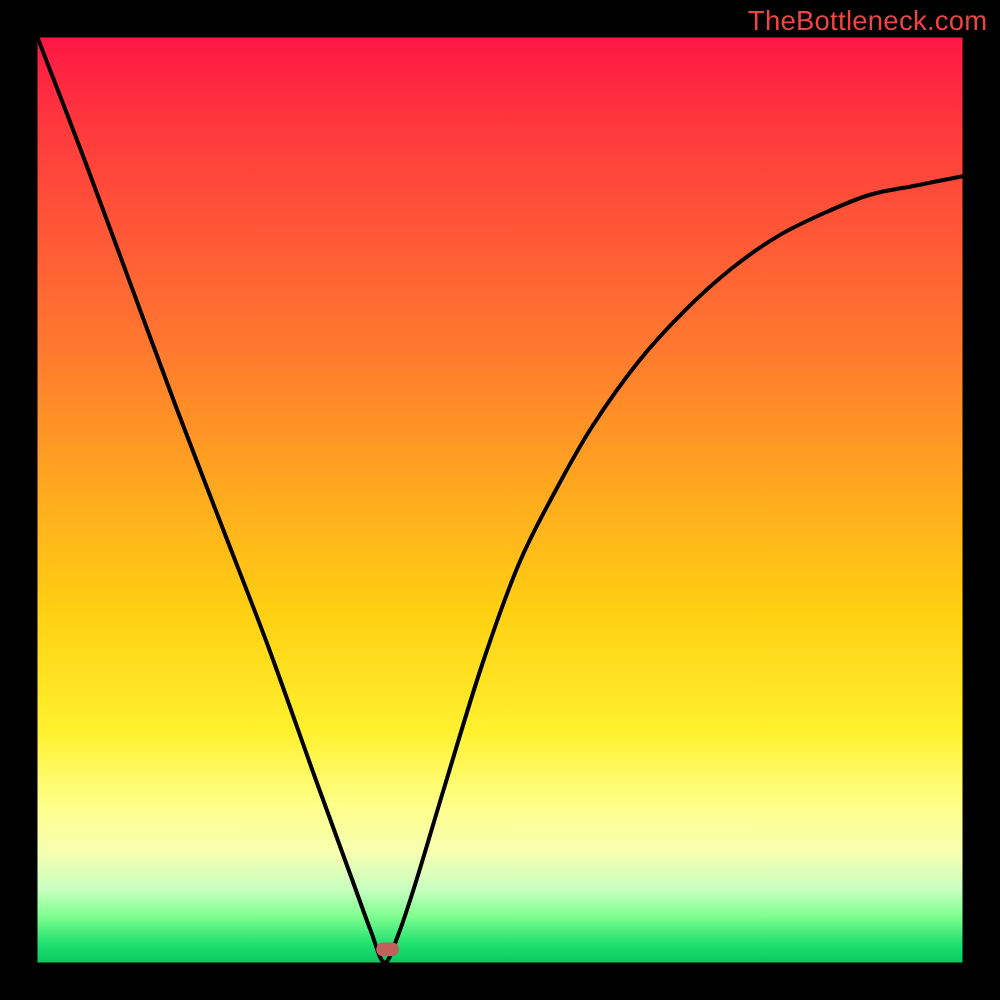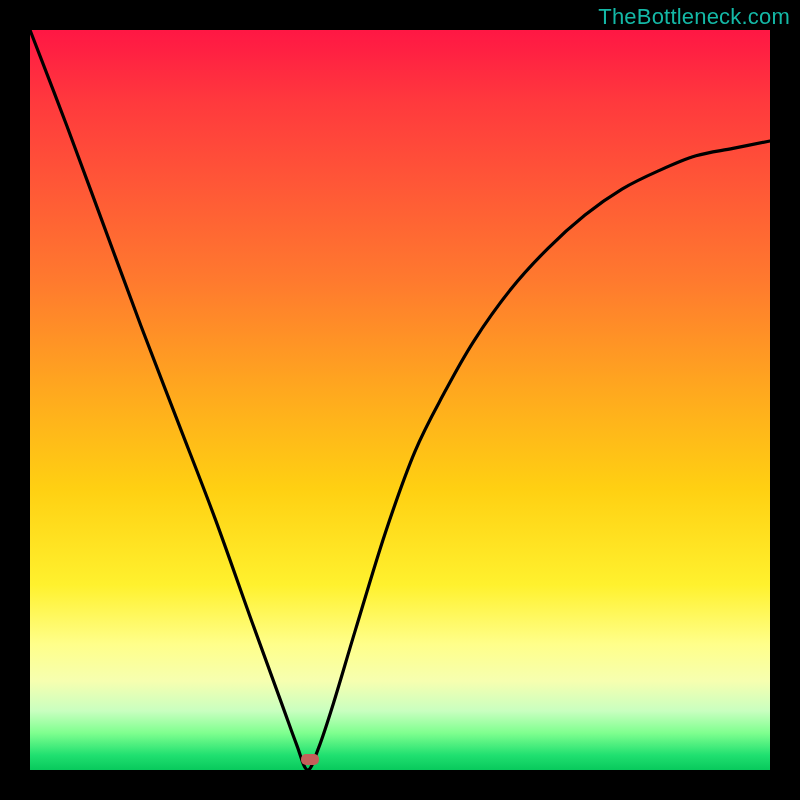--- a/index.html
+++ b/index.html
@@ -38,21 +38,21 @@
       #c9ffc0 92%,
       #7fff8f 95%,
       #20e070 98%,
       #08c95c 100%
     );
   }
   .watermark {
     position: absolute;
     top: 4px;
     right: 10px;
-    color: #14b8a6;
+    color: #ef4444;
     font-size: 22px;
     letter-spacing: 0.2px;
     font-weight: 500;
     user-select: none;
   }
   svg.curve {
     position: absolute;
     left: 0; top: 0;
     width: 740px; height: 740px;
     overflow: visible;

